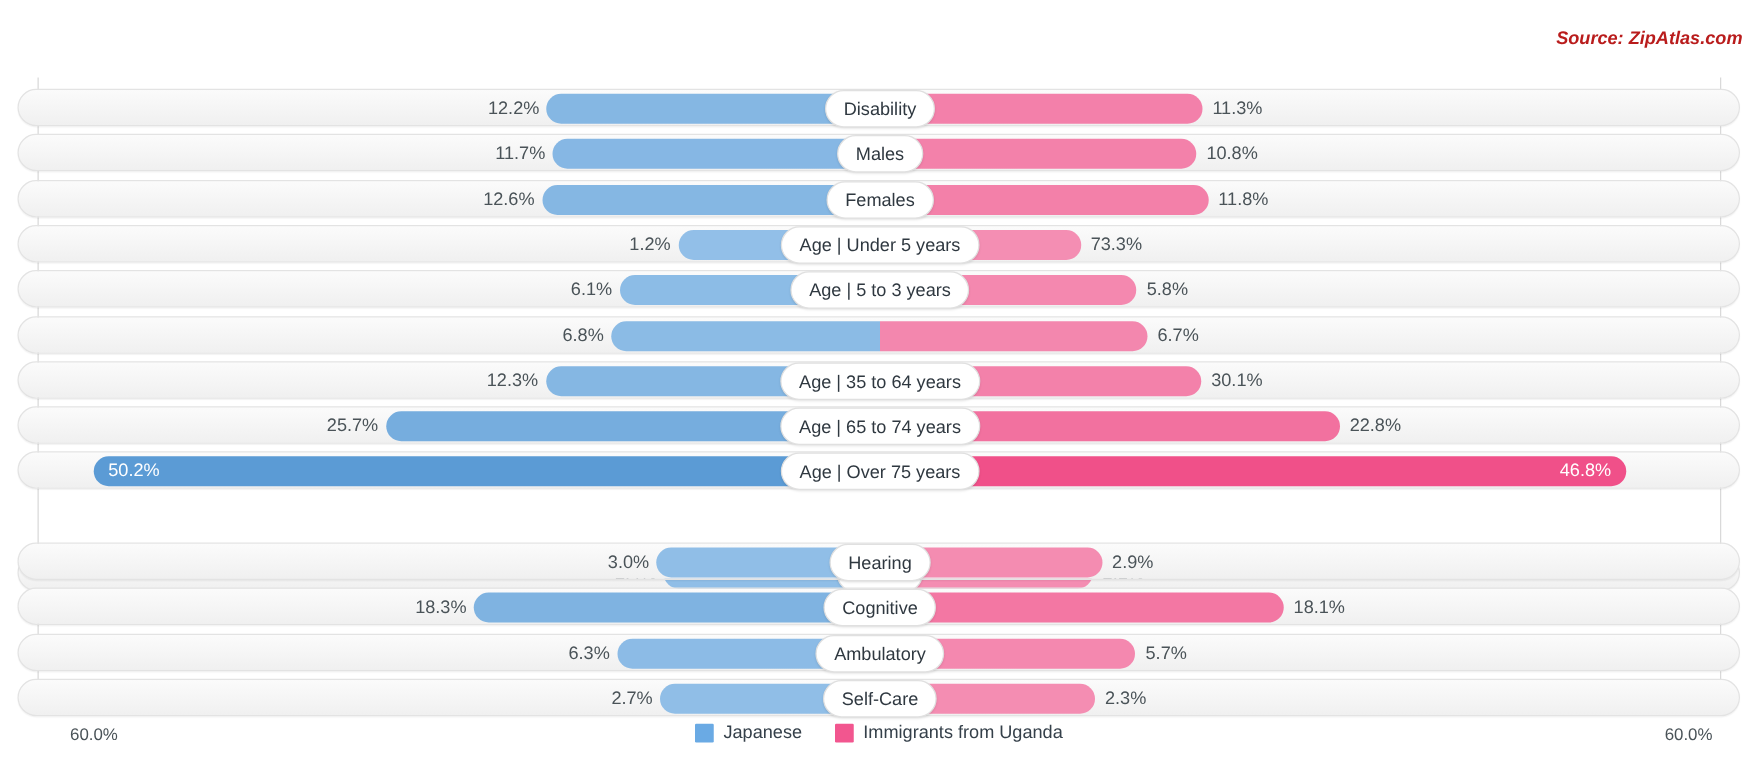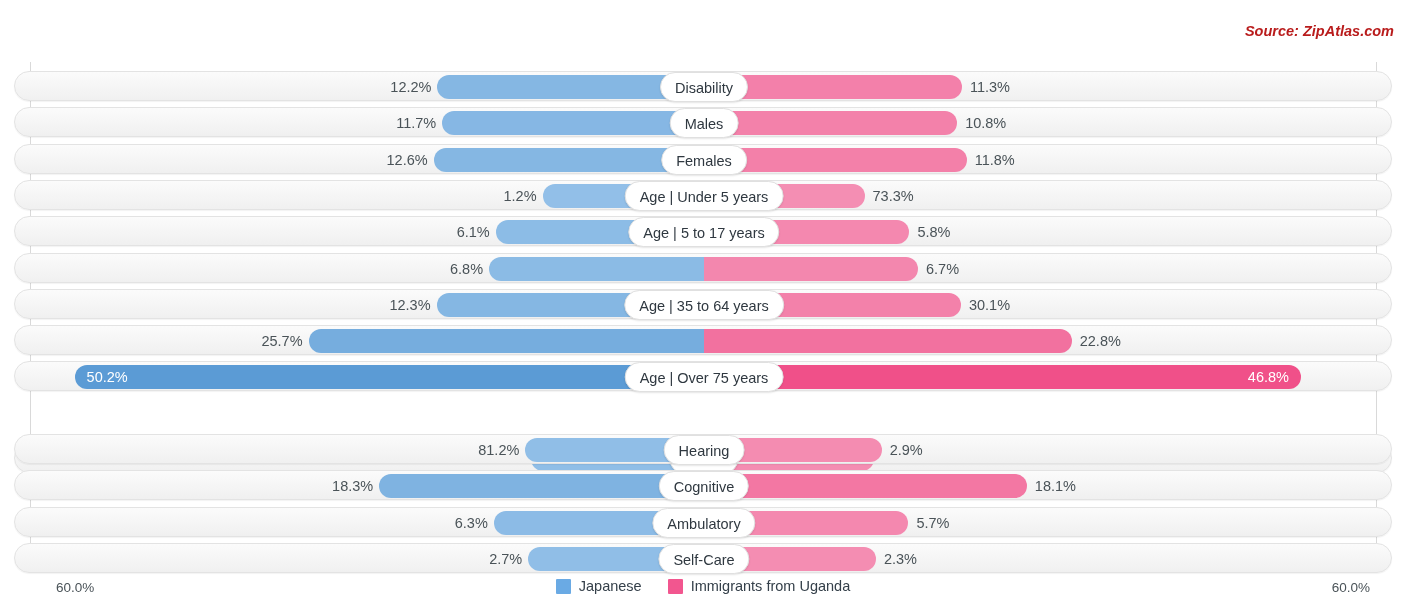--- a/index.html
+++ b/index.html
@@ -201,59 +201,60 @@
         <div class="bar bar-right" style="left: 689px; width: 160.505px; background: rgb(244, 142, 179);"></div>
         <div class="val val-left" style="left: 449.54px; width: 72px;">1.2%</div>
         <div class="val val-right" style="left: 857.505px; width: 72px;">73.3%</div>
         <div class="pill" style="left: 689px;">Age | Under 5 years</div>
       </div>
       <div class="row" style="top: 154.2px;">
         <div class="bar bar-left" style="left: 480.745px; width: 208.255px; background: rgb(140, 188, 230);"></div>
         <div class="bar bar-right" style="left: 689px; width: 205.39px; background: rgb(244, 136, 175);"></div>
         <div class="val val-left" style="left: 402.745px; width: 72px;">6.1%</div>
         <div class="val val-right" style="left: 902.39px; width: 72px;">5.8%</div>
-        <div class="pill" style="left: 689px;">Age | 5 to 17 years</div>
+        <div class="pill" style="left: 689px;">Age | 5 to 3 years</div>
       </div>
       <div class="row" style="top: 190.5px;">
         <div class="bar bar-left" style="left: 474.06px; width: 214.94px; background: rgb(139, 187, 229);"></div>
         <div class="bar bar-right" style="left: 689px; width: 213.985px; background: rgb(243, 135, 174);"></div>
         <div class="val val-left" style="left: 396.06px; width: 72px;">6.8%</div>
         <div class="val val-right" style="left: 910.985px; width: 72px;">6.7%</div>
       </div>
       <div class="row" style="top: 226.8px;">
         <div class="bar bar-left" style="left: 421.535px; width: 267.465px; background: rgb(133, 183, 227);"></div>
         <div class="bar bar-right" style="left: 689px; width: 256.96px; background: rgb(243, 129, 170);"></div>
         <div class="val val-left" style="left: 343.535px; width: 72px;">12.3%</div>
         <div class="val val-right" style="left: 953.96px; width: 72px;">30.1%</div>
         <div class="pill" style="left: 689px;">Age | 35 to 64 years</div>
       </div>
       <div class="row" style="top: 263.1px;">
         <div class="bar bar-left" style="left: 293.565px; width: 395.435px; background: rgb(118, 173, 222);"></div>
         <div class="bar bar-right" style="left: 689px; width: 367.74px; background: rgb(242, 113, 159);"></div>
         <div class="val val-left" style="left: 215.565px; width: 72px;">25.7%</div>
         <div class="val val-right" style="left: 1064.74px; width: 72px;">22.8%</div>
+        <div class="pill" style="left: 689px;">Age | 65 to 74 years</div>
       </div>
       <div class="row" style="top: 299.4px;">
         <div class="bar bar-left" style="left: 59.59px; width: 629.41px; background: rgb(91, 155, 213);"></div>
         <div class="bar bar-right" style="left: 689px; width: 596.94px; background: rgb(240, 80, 137);"></div>
         <div class="val val-left inside" style="left: 71.59px; width: 70px; text-align: left;">50.2%</div>
         <div class="val val-right inside" style="left: 1203.94px; width: 70px; text-align: right;">46.8%</div>
         <div class="pill" style="left: 689px;">Age | Over 75 years</div>
       </div>
       <div class="row" style="top: 335.7px; margin-top: 45px;">
         <div class="bar bar-left" style="left: 516.08px; width: 172.92px; background: rgb(144, 190, 231);"></div>
         <div class="bar bar-right" style="left: 689px; width: 170.055px; background: rgb(244, 141, 178);"></div>
         <div class="val val-left" style="left: 438.08px; width: 72px;">2.4%</div>
         <div class="val val-right" style="left: 867.055px; width: 72px;">2.1%</div>
         <div class="pill" style="left: 689px;">Vision</div>
       </div>
       <div class="row" style="top: 372px;">
         <div class="bar bar-left" style="left: 510.35px; width: 178.65px; background: rgb(144, 190, 231);"></div>
         <div class="bar bar-right" style="left: 689px; width: 177.695px; background: rgb(244, 140, 177);"></div>
-        <div class="val val-left" style="left: 432.35px; width: 72px;">81.2%</div>
+        <div class="val val-left" style="left: 432.35px; width: 72px;">3.0%</div>
         <div class="val val-right" style="left: 874.695px; width: 72px;">2.9%</div>
         <div class="pill" style="left: 689px;">Hearing</div>
       </div>
       <div class="row" style="top: 408.3px;">
         <div class="bar bar-left" style="left: 364.235px; width: 324.765px; background: rgb(127, 179, 225);"></div>
         <div class="bar bar-right" style="left: 689px; width: 322.855px; background: rgb(243, 119, 163);"></div>
         <div class="val val-left" style="left: 286.235px; width: 72px;">18.3%</div>
         <div class="val val-right" style="left: 1019.86px; width: 72px;">18.1%</div>
         <div class="pill" style="left: 689px;">Cognitive</div>
       </div>

